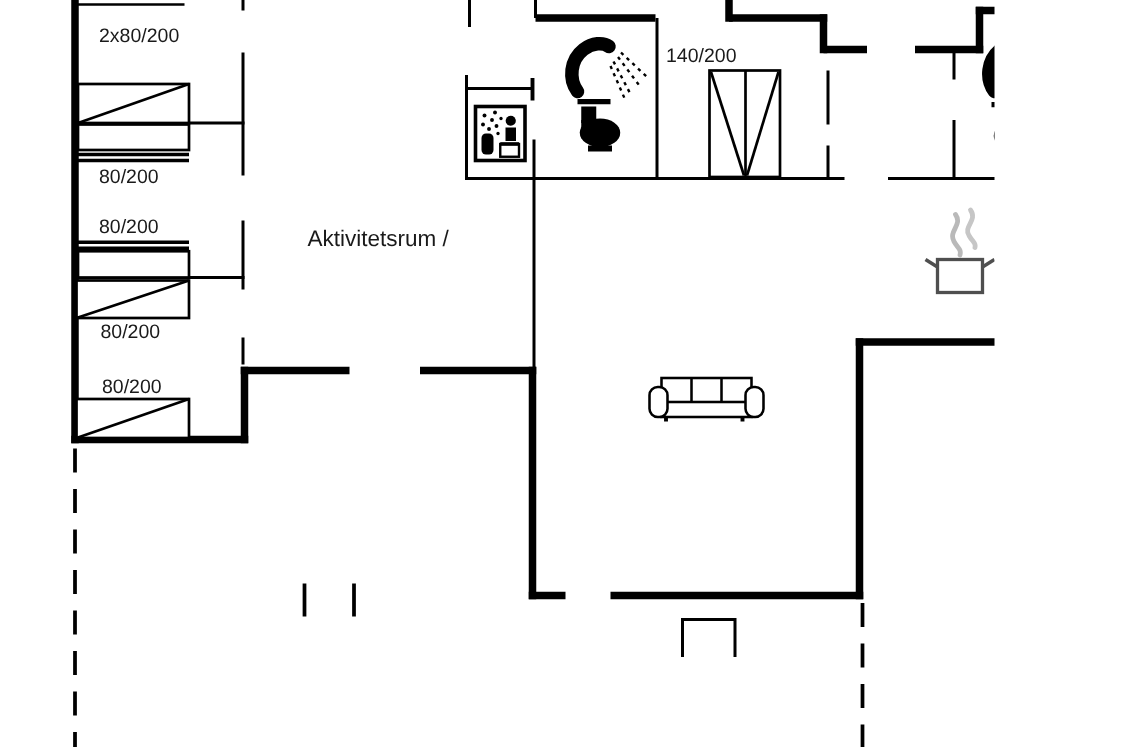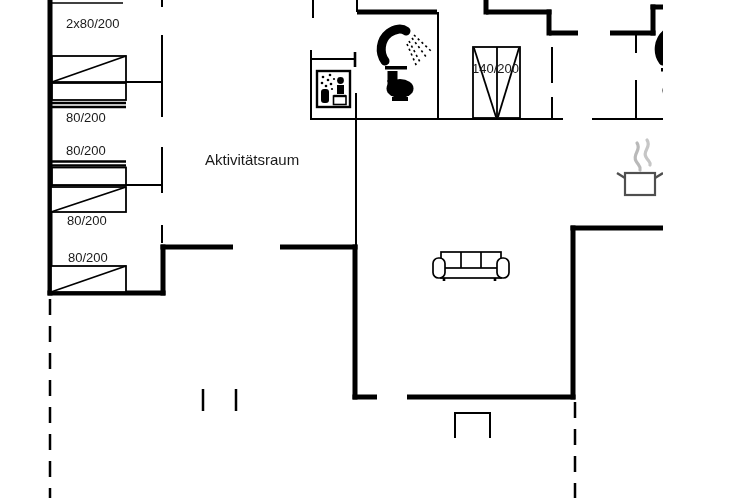--- a/index.html
+++ b/index.html
@@ -188,18 +188,18 @@
 
   <div class="lbl lbl-bed" style="left:66px; top:110px;">80/200</div>
 
   <div class="lbl lbl-bed" style="left:66px; top:143px;">80/200</div>
 
   <div class="lbl lbl-bed" style="left:67px; top:213px;">80/200</div>
 
   <div class="lbl lbl-bed" style="left:68px; top:250px;">80/200</div>
 
   <div class="lbl lbl-room" style="left:205px; top:150px;">
-    <div>Aktivitätsraum</div>
+    <div>Aktivitetsrum /</div>
   </div>
 
-  <div class="lbl lbl-ward" style="left:472px; top:29px;margin-top:32px;">140/200</div>
+  <div class="lbl lbl-ward" style="left:444px; top:29px;">140/200</div>
 
 </div>
 
 </body></html>

